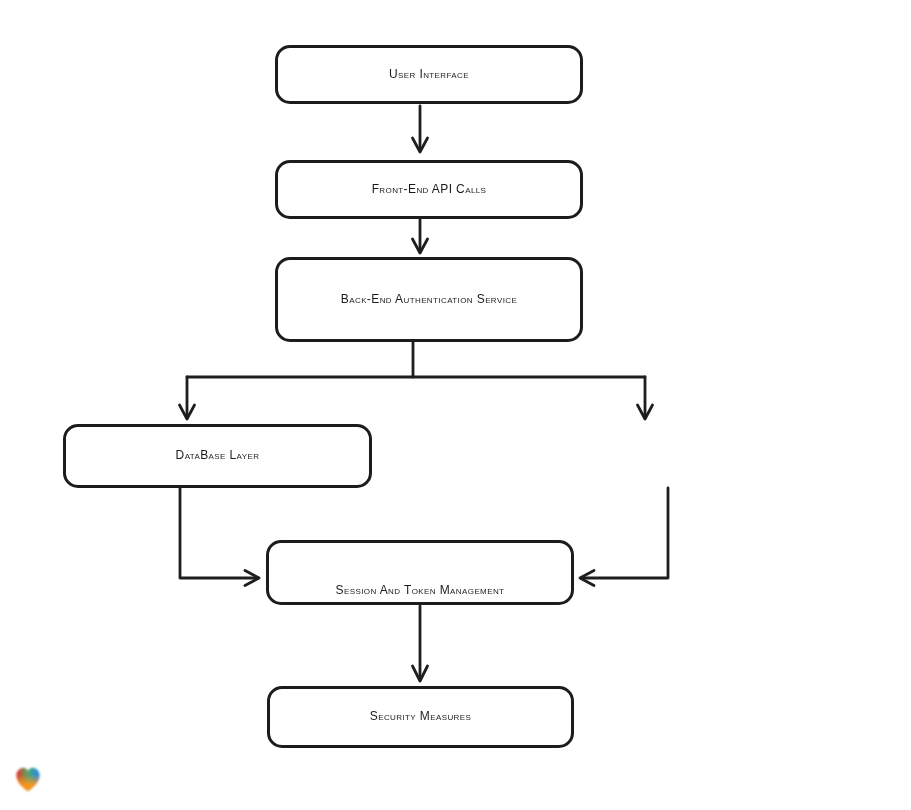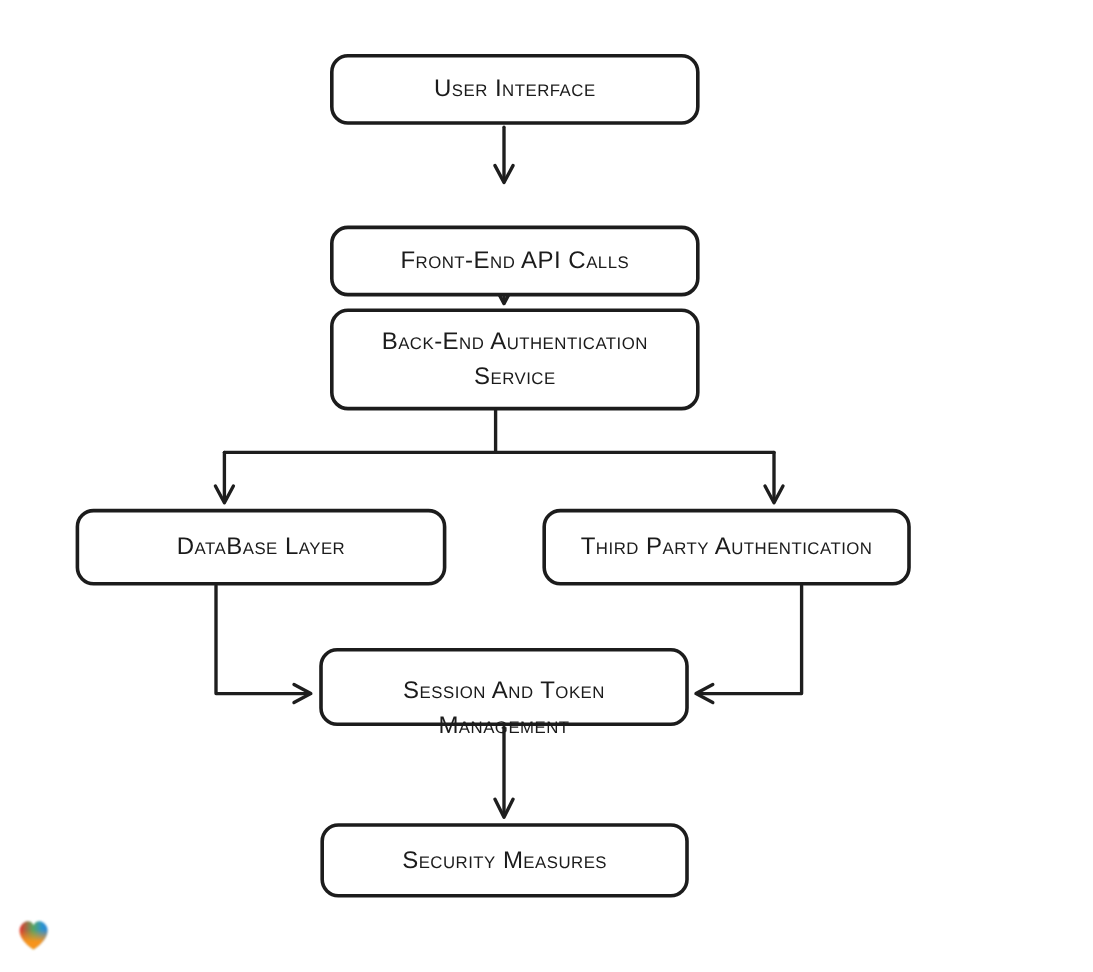--- a/index.html
+++ b/index.html
@@ -29,29 +29,29 @@
     background: #ffffff;
     border: 3.2px solid #1c1c1c;
     border-radius: 15px;
     display: flex;
     align-items: center;
     justify-content: center;
     text-align: center;
   }
   .node-label {
     display: inline-block;
-    font-size: 20px;
+    font-size: 12px;
     font-variant: small-caps;
     letter-spacing: 0.4px;
     line-height: 1.45;
     color: #1b1b1b;
   }
   
   #node-user-interface          { left: 275px; top:  45px; width: 308px; height: 59px; }
-  #node-front-end-api-calls     { left: 275px; top: 160px; width: 308px; height: 59px; margin-top: 28px; }
+  #node-front-end-api-calls     { left: 275px; top: 160px; width: 308px; height: 59px; }
   #node-back-end-auth           { left: 275px; top: 257px; width: 308px; height: 85px; align-items: center; }
   #node-back-end-auth .node-label { max-width: 235px; }
   #node-database-layer          { left:  63px; top: 424px; width: 309px; height: 64px; }
   #node-third-party-auth        { left: 452px; top: 424px; width: 307px; height: 64px; }
   #node-session-token           { left: 266px; top: 540px; width: 308px; height: 65px; }
   #node-session-token .node-label { max-width: 215px; margin-top: 36px; }
   #node-security-measures       { left: 267px; top: 686px; width: 307px; height: 62px; }
 
   .logo-heart {
     position: absolute;
@@ -113,23 +113,20 @@
   </div>
 
   <div class="node" id="node-back-end-auth">
     <span class="node-label">Back-End Authentication Service</span>
   </div>
 
   <div class="node" id="node-database-layer">
     <span class="node-label">DataBase Layer</span>
   </div>
 
-  <div class="node" id="node-third-party-auth">
-    <span class="node-label">Third Party Authentication</span>
-  </div>
 
   <div class="node" id="node-session-token">
     <span class="node-label">Session And Token Management</span>
   </div>
 
   <div class="node" id="node-security-measures">
     <span class="node-label">Security Measures</span>
   </div>
 
   <svg class="logo-heart" viewBox="0 0 32 32">

